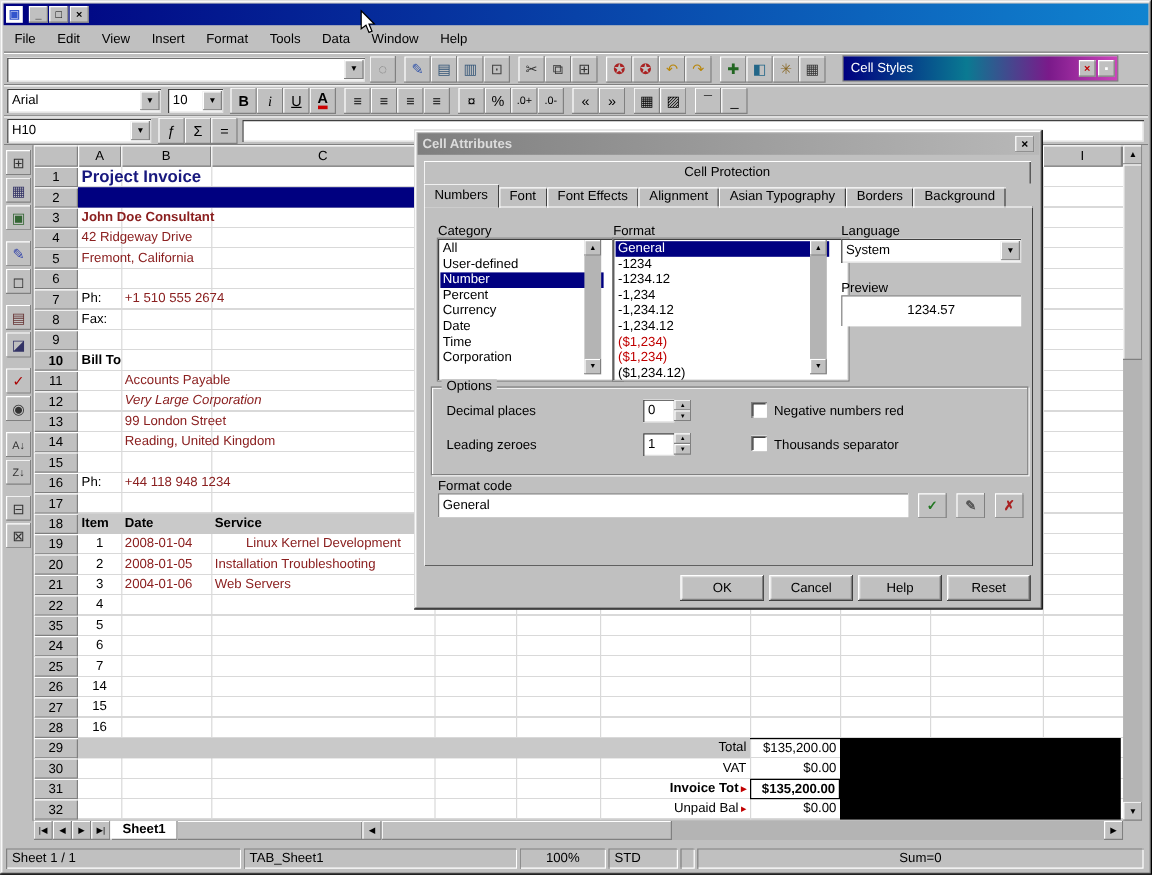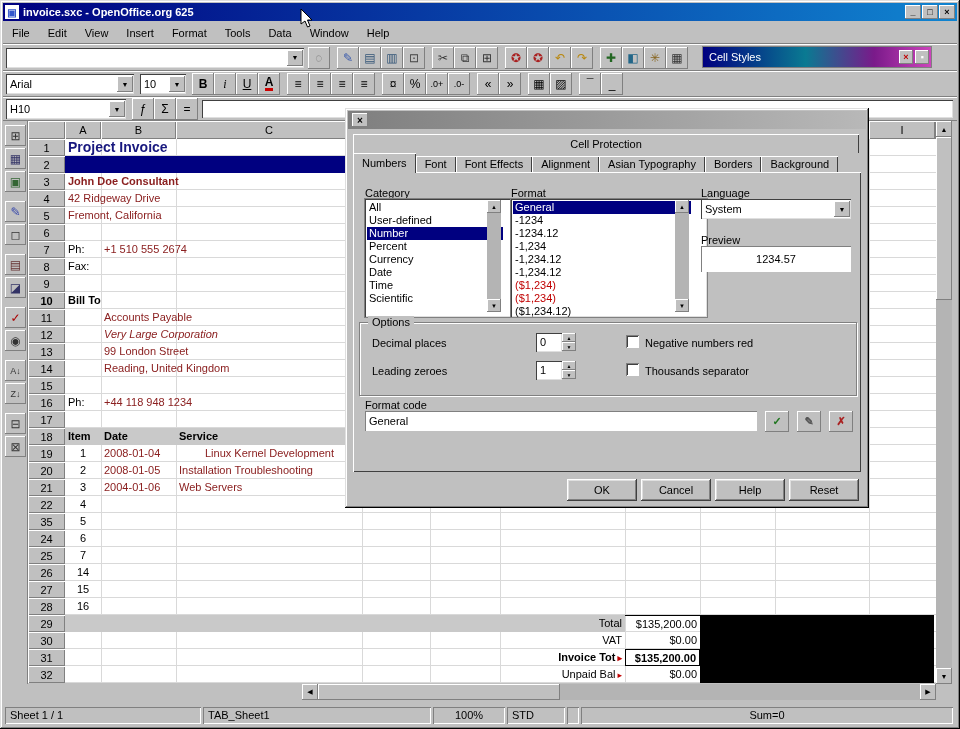--- a/index.html
+++ b/index.html
@@ -110,21 +110,20 @@
 
   #cursor{left:300px;top:8px;z-index:99;pointer-events:none}
 </style>
 </head>
 <body>
 
 <div id="app">
 
   <div id="titlebar" class="abs">
     <div id="app-icon">▣</div>
-    <div id="title-text">invoice.sxc - OpenOffice.org 625</div>
     <div class="tbtn raised-thin">_</div>
     <div class="tbtn raised-thin">□</div>
     <div class="tbtn raised-thin">×</div>
   </div>
 
   <div id="menubar" class="abs">
       <div class="menu-item">File</div>
       <div class="menu-item">Edit</div>
       <div class="menu-item">View</div>
       <div class="menu-item">Insert</div>
@@ -393,32 +392,43 @@
 
   <div id="vscroll" class="abs"></div>
   <div class="sc-arrow raised-thin" style="left:936px;top:121px">▲</div>
   <div id="vthumb" class="raised-thin abs"></div>
   <div class="sc-arrow raised-thin" style="left:936px;top:668px">▼</div>
   <div id="hscroll" class="abs"></div>
   <div class="sc-arrow raised-thin" style="left:302px;top:684px">◀</div>
   <div id="hthumb" class="raised-thin abs"></div>
   <div class="sc-arrow raised-thin" style="left:920px;top:684px">▶</div>
 
+  <div id="tabrow" class="abs">
+    <span id="navbtns" class="flex">
+        <div class="nav-btn raised-thin">|◀</div>
+        <div class="nav-btn raised-thin">◀</div>
+        <div class="nav-btn raised-thin">▶</div>
+        <div class="nav-btn raised-thin">▶|</div>
+      </span>
+    <span id="sheet-tab">Sheet1</span>
+    <span id="tabstrip"></span>
+  </div>
 
   <div id="statusbar" class="abs">
     <div class="sb-panel" style="left:2px;width:196px">Sheet 1 / 1</div>
     <div class="sb-panel" style="left:200px;width:228px">TAB_Sheet1</div>
     <div class="sb-panel" style="left:430px;width:72px;text-align:center">100%</div>
     <div class="sb-panel" style="left:504px;width:58px;text-align:left">STD</div>
     <div class="sb-panel" style="left:564px;width:12px"></div>
     <div class="sb-panel" style="left:578px;width:372px;text-align:center">Sum=0</div>
   </div>
 
   <div id="dialog" class="abs">
     <div id="dlg-title">
+      <span style="flex:1">Cell Attributes</span>
       <span id="dlg-close" class="raised-thin">×</span>
     </div>
     <div id="dlg-tabs">
         <div class="dlg-tab active">Numbers</div>
         <div class="dlg-tab">Font</div>
         <div class="dlg-tab">Font Effects</div>
         <div class="dlg-tab">Alignment</div>
         <div class="dlg-tab">Asian Typography</div>
         <div class="dlg-tab">Borders</div>
         <div class="dlg-tab">Background</div>
@@ -428,21 +438,21 @@
 
     <div class="dlg-label" style="left:20px;top:79px">Category</div>
     <div id="cat-list" class="dlg-list" style="left:20px;top:91px;width:136px;height:114px">
         <div class="li">All</div>
         <div class="li">User-defined</div>
         <div class="li sel">Number</div>
         <div class="li">Percent</div>
         <div class="li">Currency</div>
         <div class="li">Date</div>
         <div class="li">Time</div>
-        <div class="li">Scientific</div>
+        <div class="li">Corporation</div>
       </div>
     <div class="list-sb" style="left:142px;top:92px;height:112px">
       <span class="a raised-thin" style="top:0">▲</span>
       <span class="a raised-thin" style="top:99px">▼</span>
     </div>
 
     <div class="dlg-label" style="left:166px;top:79px">Format</div>
     <div id="fmt-list" class="dlg-list" style="left:166px;top:91px;width:178px;height:114px">
         <div class="li sel">General</div>
         <div class="li">-1234</div>

